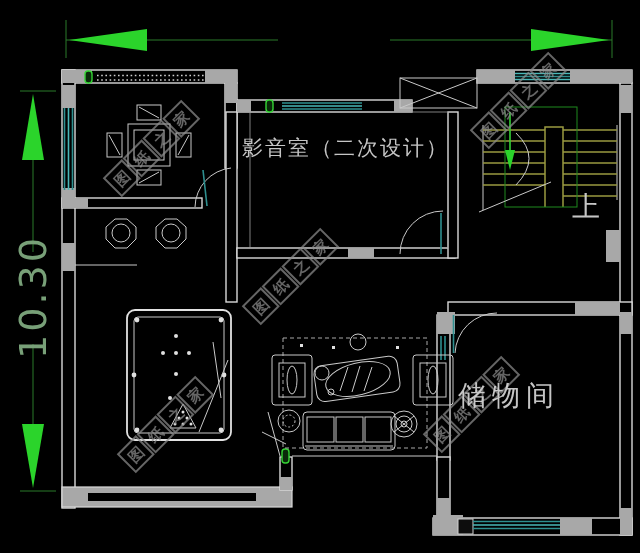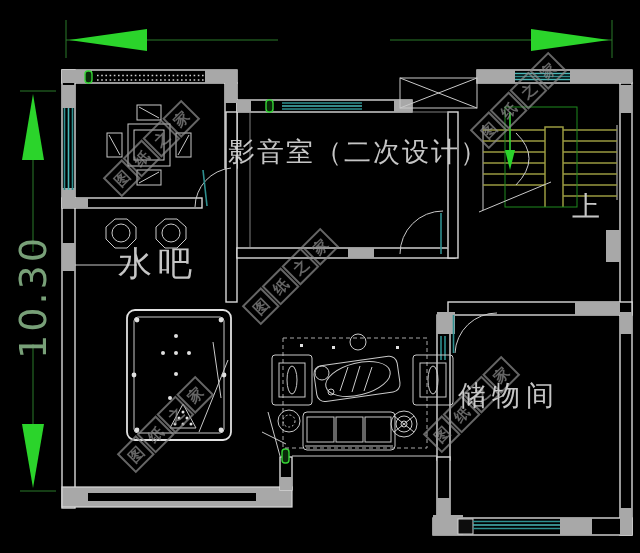--- a/index.html
+++ b/index.html
@@ -24,21 +24,21 @@
   .hinge{fill:#0a2a0a;stroke:var(--hinge_green);stroke-width:1.4;}
   .dimline{fill:none;stroke:var(--dim_line_green);stroke-width:1;}
   .dot{fill:#e0e0e0;stroke:none;}
 
   
   .caddim{position:absolute;color:var(--dim_text_green);font-family:"DejaVu Sans",sans-serif;
           font-size:38px;font-weight:400;letter-spacing:3px;text-align:center;
           width:170px;line-height:46px;}
   #dim-v{transform:rotate(-90deg);}
   .roomlabel{position:absolute;color:var(--label_white);white-space:nowrap;opacity:.92;}
-  #lbl-media{left:228px;top:134px;font-size:27px;letter-spacing:2px;}
+  #lbl-media{left:242px;top:134px;font-size:21px;letter-spacing:2px;}
   #lbl-water{left:118px;top:241px;font-size:34px;letter-spacing:6px;}
   #lbl-storage{left:458px;top:377px;font-size:28px;letter-spacing:6px;}
   #lbl-up{left:572px;top:188px;font-size:28px;}
 
   .watermark{position:absolute;display:flex;gap:1px;transform:rotate(-45deg);opacity:.72;}
   .wm-char{width:23px;height:23px;border:2px solid var(--watermark_gray);
            color:var(--watermark_gray);font-size:15px;line-height:23px;text-align:center;
            font-weight:bold;}
 </style>
 </head>
@@ -295,16 +295,15 @@
   <div class="watermark" style="left:416px;top:391px">
       <span class="wm-char">图</span>
       <span class="wm-char">纸</span>
       <span class="wm-char">之</span>
       <span class="wm-char">家</span>
     </div>
 
   <div class="caddim" id="dim-v" style="left:-52px;top:274px">10.30</div>
 
   <div class="roomlabel" id="lbl-media">影音室（二次设计）</div>
-  <div class="roomlabel" id="lbl-water">水吧</div>
   <div class="roomlabel" id="lbl-storage">储物间</div>
   <div class="roomlabel" id="lbl-up">上</div>
 </div>
 
 </body></html>

